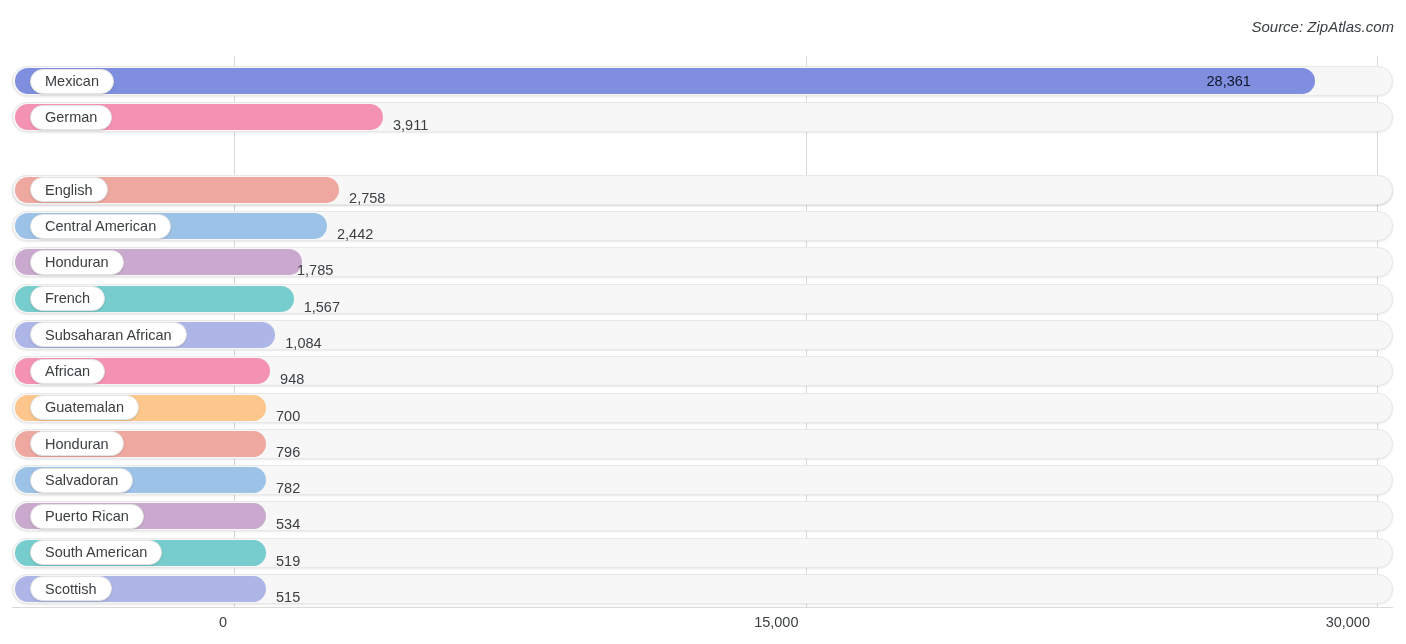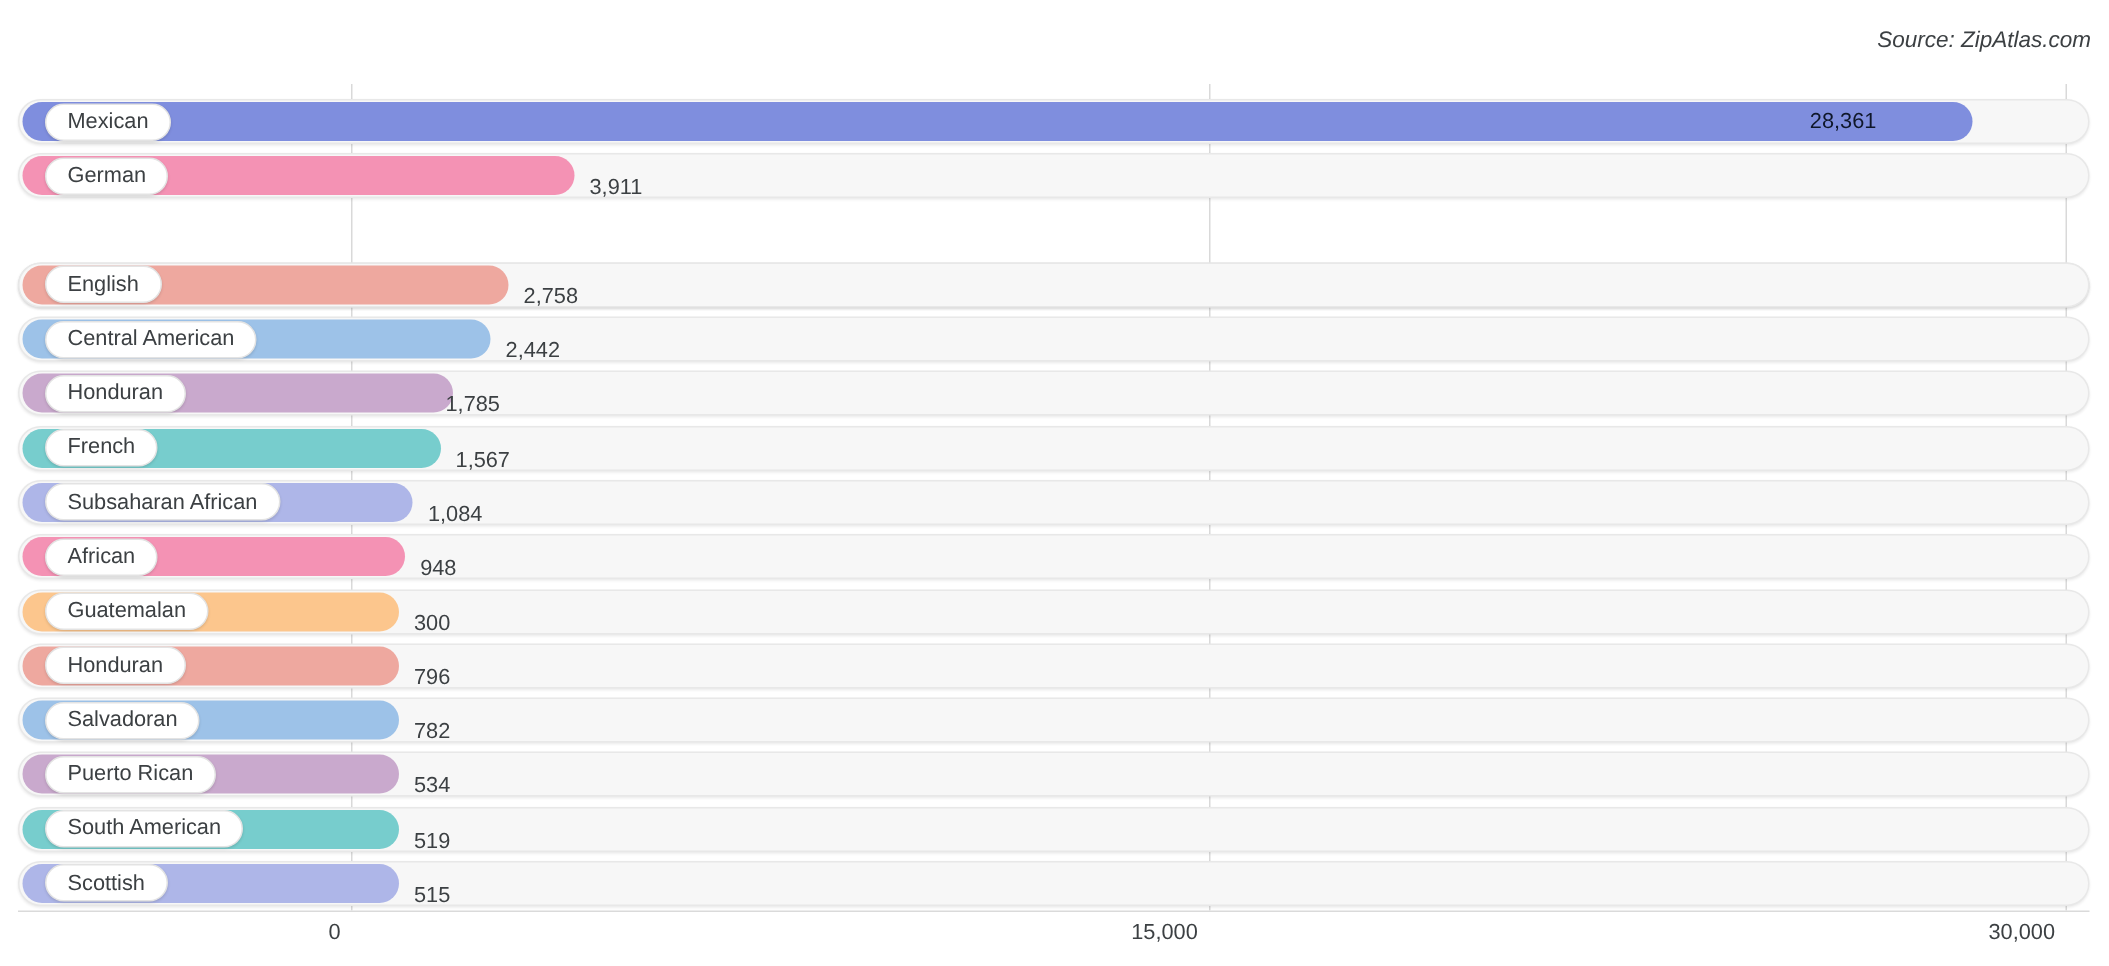--- a/index.html
+++ b/index.html
@@ -237,21 +237,21 @@
           <span class="pill-label">African</span>
         </div>
         <div class="value-out" style="left: 280.119px;">948</div>
       </div>
       <div class="row" style="top: 336.52px;">
         <div class="track"></div>
         <div class="bar" style="width: 251px; background: rgb(252, 198, 141);"></div>
         <div class="pill">
           <span class="pill-label">Guatemalan</span>
         </div>
-        <div class="value-out" style="left: 276px;">300</div>
+        <div class="value-out" style="left: 276px;">700</div>
       </div>
       <div class="row" style="top: 372.8px;">
         <div class="track"></div>
         <div class="bar" style="width: 251px; background: rgb(238, 168, 159);"></div>
         <div class="pill">
           <span class="pill-label">Honduran</span>
         </div>
         <div class="value-out" style="left: 276px;">796</div>
       </div>
       <div class="row" style="top: 409.08px;">

